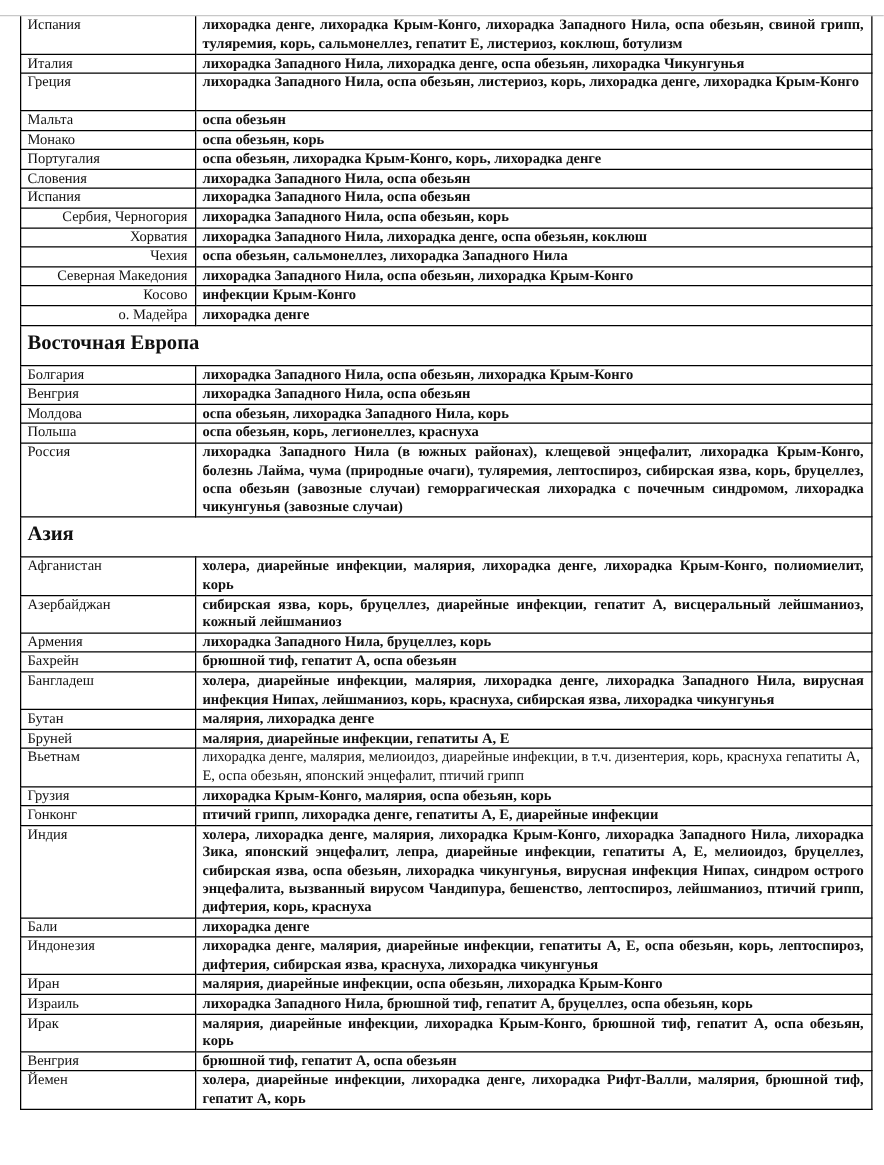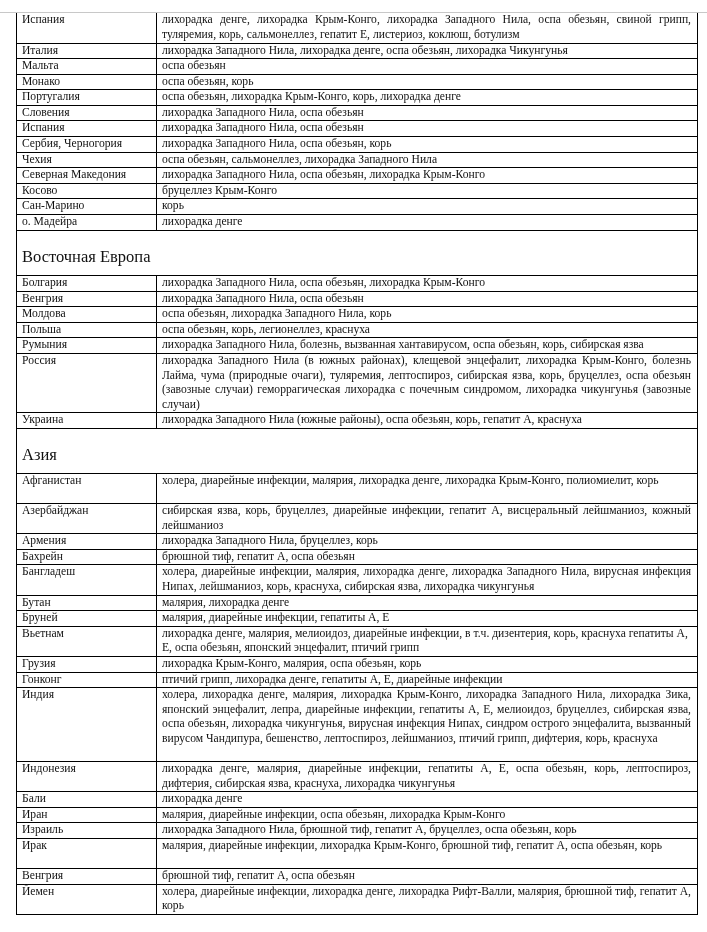--- a/index.html
+++ b/index.html
@@ -5,40 +5,44 @@
   html, body { margin: 0; padding: 0; background: #ffffff; }
   body { width: 707px; height: 932px; overflow: hidden; position: relative;
          font-family: "Liberation Serif", "DejaVu Serif", serif; color: #111; }
   .topline { position: absolute; left: 0; top: 12px; width: 707px; height: 1px; background: #c8c8c8; }
   table.t { position: absolute; left: 16px; top: 13px; width: 682px;
             border-collapse: collapse; table-layout: fixed; }
   table.t td { border: 1px solid #000; padding: 0 6px 0 5px; vertical-align: top;
                font-size: 11.6px; line-height: 14.6px; }
   table.t tr.first td { border-top: none; }
   td.c { width: 128px; }
-  td.d { text-align: justify; }
-  tr.sec td { font-weight: normal; font-size: 16.5px; line-height: 20px;
-              padding: 16px 4px 8px 5px; }
-  td.big { font-size: 12.6px; }
+  td.d { text-align: justify; font-weight: bold; }
+  tr.sec td { font-weight: bold; font-size: 16.5px; line-height: 20px;
+              padding: 3px 4px 8px 5px; }
+  td.big { font-size: 12.6px; text-align: right; }
 </style>
 </head>
 <body>
 
 <div class="topline"></div>
 
 <table class="t">
   <tbody>
 
     <tr class="first" style="height:30px">
       <td class="c">Испания</td>
       <td class="d">лихорадка денге, лихорадка Крым-Конго, лихорадка Западного Нила, оспа обезьян, свиной грипп, туляремия, корь, сальмонеллез, гепатит Е, листериоз, коклюш, ботулизм</td>
     </tr>
     <tr style="height:15px">
       <td class="c">Италия</td>
       <td class="d">лихорадка Западного Нила, лихорадка денге, оспа обезьян, лихорадка Чикунгунья</td>
+    </tr>
+    <tr style="height:30px">
+      <td class="c">Греция</td>
+      <td class="d">лихорадка Западного Нила, оспа обезьян, листериоз, корь, лихорадка денге, лихорадка Крым-Конго</td>
     </tr>
     <tr style="height:14px">
       <td class="c">Мальта</td>
       <td class="d">оспа обезьян</td>
     </tr>
     <tr style="height:15px">
       <td class="c">Монако</td>
       <td class="d">оспа обезьян, корь</td>
     </tr>
     <tr style="height:15px">
@@ -51,34 +55,34 @@
     </tr>
     <tr style="height:15px">
       <td class="c">Испания</td>
       <td class="d">лихорадка Западного Нила, оспа обезьян</td>
     </tr>
     <tr style="height:15px">
       <td class="c big">Сербия, Черногория</td>
       <td class="d">лихорадка Западного Нила, оспа обезьян, корь</td>
     </tr>
     <tr style="height:15px">
+      <td class="c big">Хорватия</td>
+      <td class="d">лихорадка Западного Нила, лихорадка денге, оспа обезьян, коклюш</td>
+    </tr>
+    <tr style="height:15px">
       <td class="c big">Чехия</td>
       <td class="d">оспа обезьян, сальмонеллез, лихорадка Западного Нила</td>
     </tr>
     <tr style="height:15px">
       <td class="c big">Северная Македония</td>
       <td class="d">лихорадка Западного Нила, оспа обезьян, лихорадка Крым-Конго</td>
     </tr>
     <tr style="height:15px">
       <td class="c big">Косово</td>
-      <td class="d">бруцеллез Крым-Конго</td>
-    </tr>
-    <tr style="height:16px">
-      <td class="c big">Сан-Марино</td>
-      <td class="d">корь</td>
+      <td class="d">инфекции Крым-Конго</td>
     </tr>
     <tr style="height:15px">
       <td class="c big">о. Мадейра</td>
       <td class="d">лихорадка денге</td>
     </tr>
 
     <tr class="sec" style="height:32px">
       <td colspan="2">Восточная Европа</td>
     </tr>
     <tr style="height:15px">
@@ -90,31 +94,23 @@
       <td class="d">лихорадка Западного Нила, оспа обезьян</td>
     </tr>
     <tr style="height:15px">
       <td class="c">Молдова</td>
       <td class="d">оспа обезьян, лихорадка Западного Нила, корь</td>
     </tr>
     <tr style="height:15px">
       <td class="c">Польша</td>
       <td class="d">оспа обезьян, корь, легионеллез, краснуха</td>
     </tr>
-    <tr style="height:15px">
-      <td class="c">Румыния</td>
-      <td class="d">лихорадка Западного Нила, болезнь, вызванная хантавирусом, оспа обезьян, корь, сибирская язва</td>
-    </tr>
     <tr style="height:59px">
       <td class="c">Россия</td>
       <td class="d">лихорадка Западного Нила (в южных районах), клещевой энцефалит, лихорадка Крым-Конго, болезнь Лайма, чума (природные очаги), туляремия, лептоспироз, сибирская язва, корь, бруцеллез, оспа обезьян (завозные случаи) геморрагическая лихорадка с почечным синдромом, лихорадка чикунгунья (завозные случаи)</td>
-    </tr>
-    <tr style="height:15px">
-      <td class="c">Украина</td>
-      <td class="d">лихорадка Западного Нила (южные районы), оспа обезьян, корь, гепатит А, краснуха</td>
     </tr>
 
     <tr class="sec" style="height:31px">
       <td colspan="2">Азия</td>
     </tr>
     <tr style="height:30px">
       <td class="c">Афганистан</td>
       <td class="d">холера, диарейные инфекции, малярия, лихорадка денге, лихорадка Крым-Конго, полиомиелит, корь</td>
     </tr>
     <tr style="height:30px">
@@ -150,27 +146,27 @@
       <td class="d">лихорадка Крым-Конго, малярия, оспа обезьян, корь</td>
     </tr>
     <tr style="height:15px">
       <td class="c">Гонконг</td>
       <td class="d">птичий грипп, лихорадка денге, гепатиты А, Е, диарейные инфекции</td>
     </tr>
     <tr style="height:74px">
       <td class="c">Индия</td>
       <td class="d">холера, лихорадка денге, малярия, лихорадка Крым-Конго, лихорадка  Западного Нила, лихорадка Зика, японский энцефалит, лепра, диарейные инфекции, гепатиты А, Е, мелиоидоз, бруцеллез, сибирская язва, оспа обезьян, лихорадка чикунгунья, вирусная инфекция Нипах, синдром острого энцефалита, вызванный вирусом Чандипура, бешенство, лептоспироз, лейшманиоз, птичий грипп, дифтерия, корь, краснуха</td>
     </tr>
+    <tr style="height:15px">
+      <td class="c">Бали</td>
+      <td class="d">лихорадка денге</td>
+    </tr>
     <tr style="height:30px">
       <td class="c">Индонезия</td>
       <td class="d">лихорадка денге, малярия, диарейные инфекции, гепатиты А, Е, оспа обезьян, корь, лептоспироз, дифтерия, сибирская язва, краснуха, лихорадка чикунгунья</td>
-    </tr>
-    <tr style="height:15px">
-      <td class="c">Бали</td>
-      <td class="d">лихорадка денге</td>
     </tr>
     <tr style="height:15px">
       <td class="c">Иран</td>
       <td class="d">малярия, диарейные инфекции, оспа обезьян, лихорадка Крым-Конго</td>
     </tr>
     <tr style="height:15px">
       <td class="c">Израиль</td>
       <td class="d">лихорадка Западного Нила, брюшной тиф, гепатит А, бруцеллез, оспа обезьян, корь</td>
     </tr>
     <tr style="height:30px">

